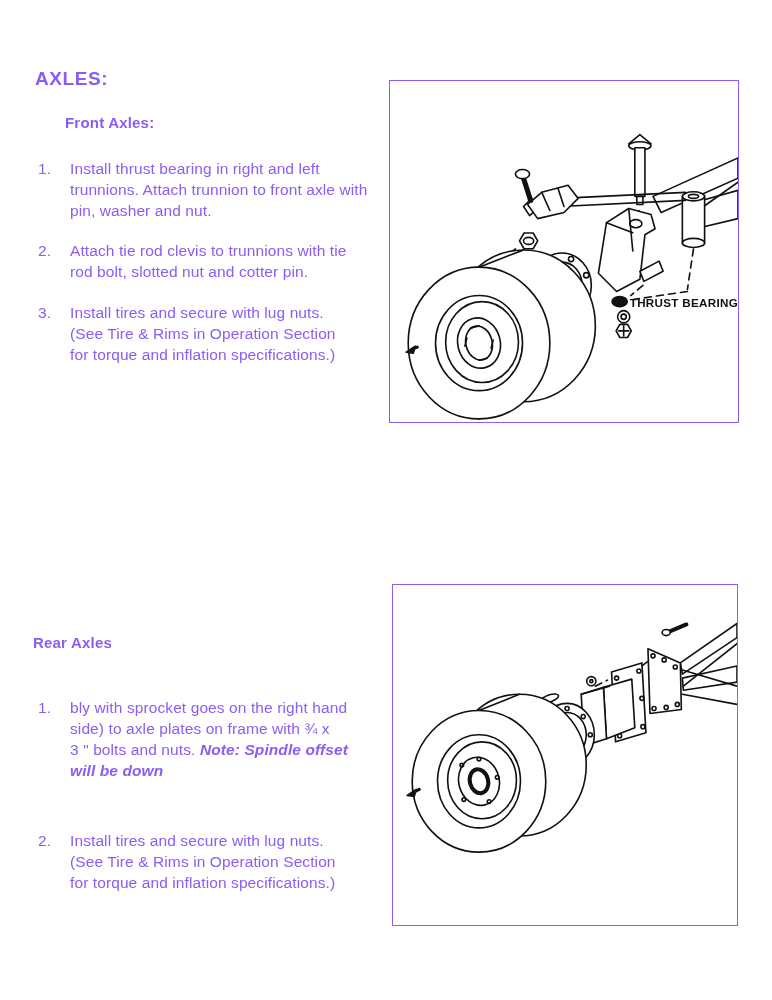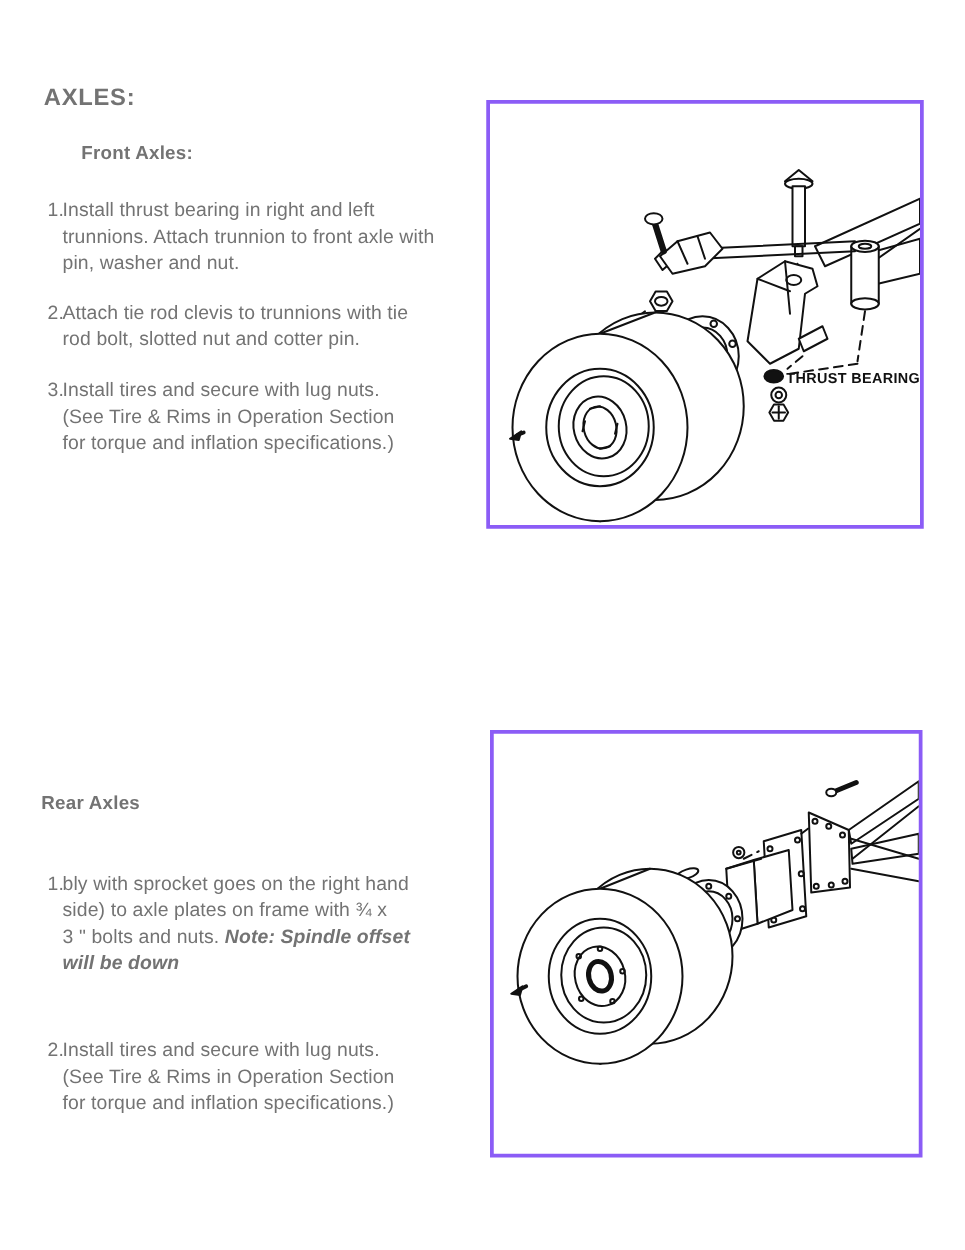--- a/index.html
+++ b/index.html
@@ -1,39 +1,39 @@
 <!DOCTYPE html>
 <html><head>
 <meta charset="utf-8">
 <style>
   html,body{margin:0;padding:0;background:#e8e8e8;}
   .page{
     position:relative;width:772px;height:1000px;background:#ffffff;
-    font-family:"Liberation Sans",sans-serif;color:#737373;overflow:hidden;
+    font-family:"Liberation Sans",sans-serif;color:#8b5cf6;overflow:hidden;
     margin:0 auto;
   }
   .title{
     position:absolute;left:35px;top:68px;font-size:19px;font-weight:bold;
     letter-spacing:.6px;
   }
   .subhead{
     position:absolute;left:33px;font-size:15px;font-weight:bold;letter-spacing:.2px;
   }
   .subhead.front{top:114px;margin-left:32px;}
   .subhead.rear{top:634px;}
   .item{
     position:absolute;left:38px;width:356px;font-size:15.5px;line-height:21px;
     letter-spacing:.1px;
   }
   .item .num{position:absolute;left:0;top:0;}
-  .item .lines{margin-left:12px;}
+  .item .lines{margin-left:32px;}
   .line{white-space:nowrap;}
   .line b{font-weight:bold;font-style:italic;}
   .fig{
-    position:absolute;border:3px solid #8b5cf6;background:#fff;box-sizing:border-box;
+    position:absolute;border:1px solid #8b5cf6;background:#fff;box-sizing:border-box;
   }
   .fig.front{left:389px;top:80px;width:350px;height:343px;}
   .fig.rear{left:392px;top:584px;width:346px;height:342px;}
   .fig svg{display:block;width:100%;height:100%;}
 </style>
 </head>
 <body>
 
 <div class="page">
 

